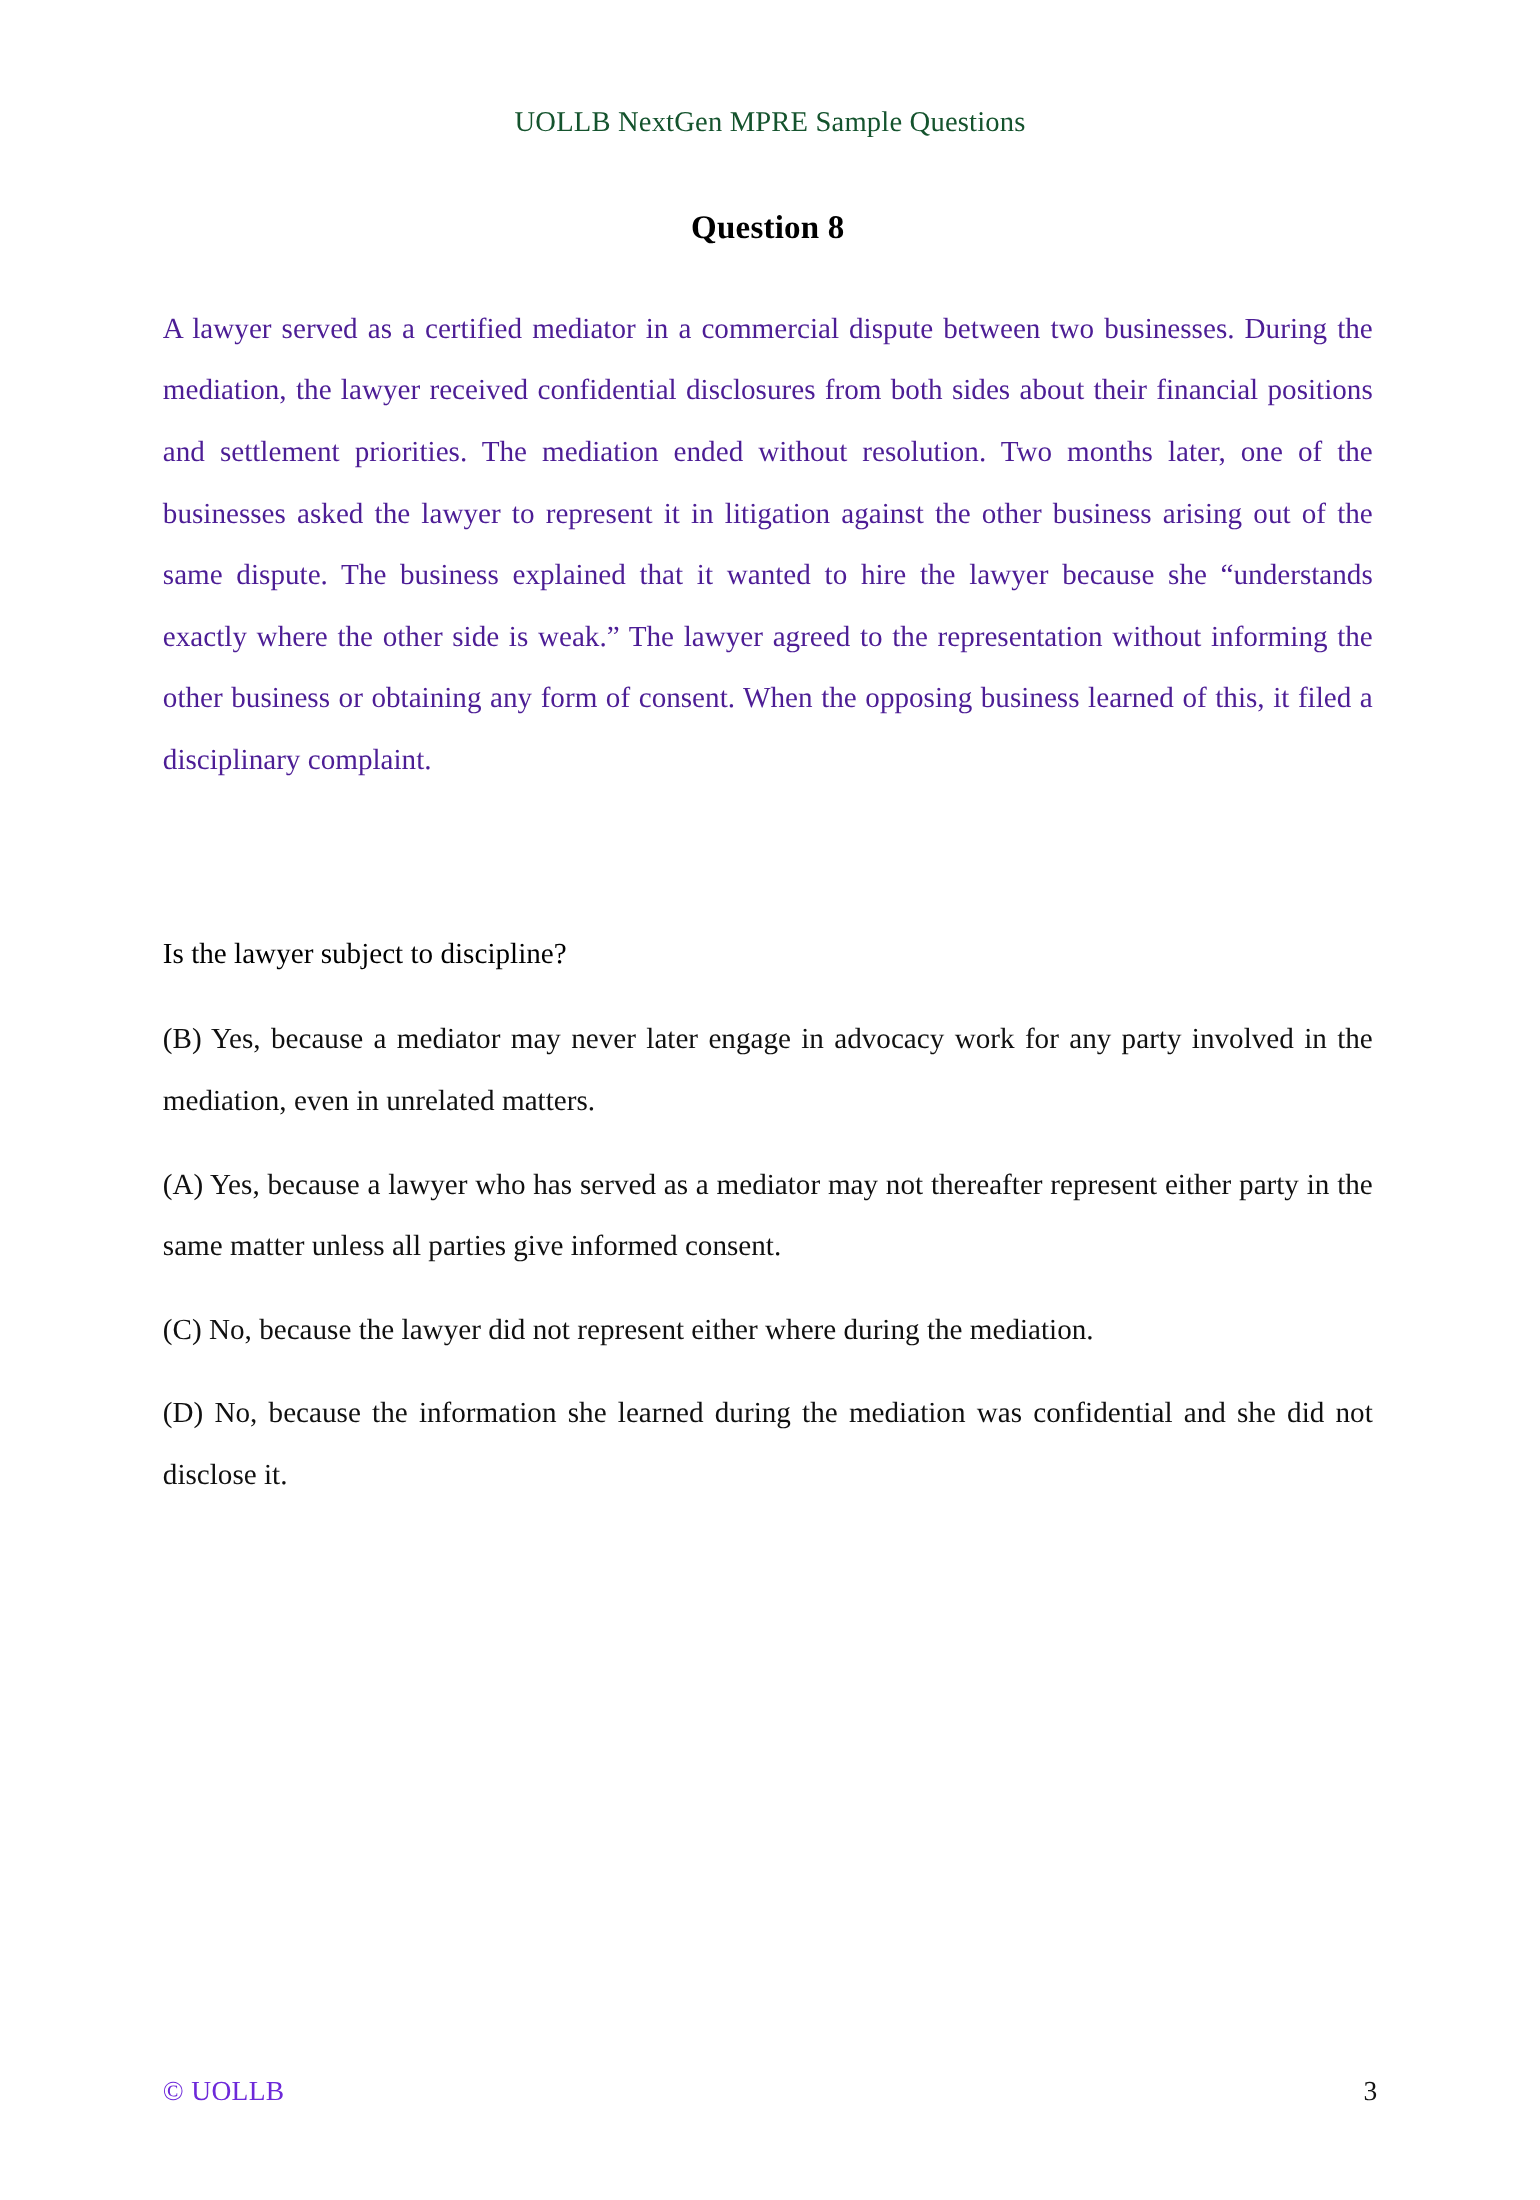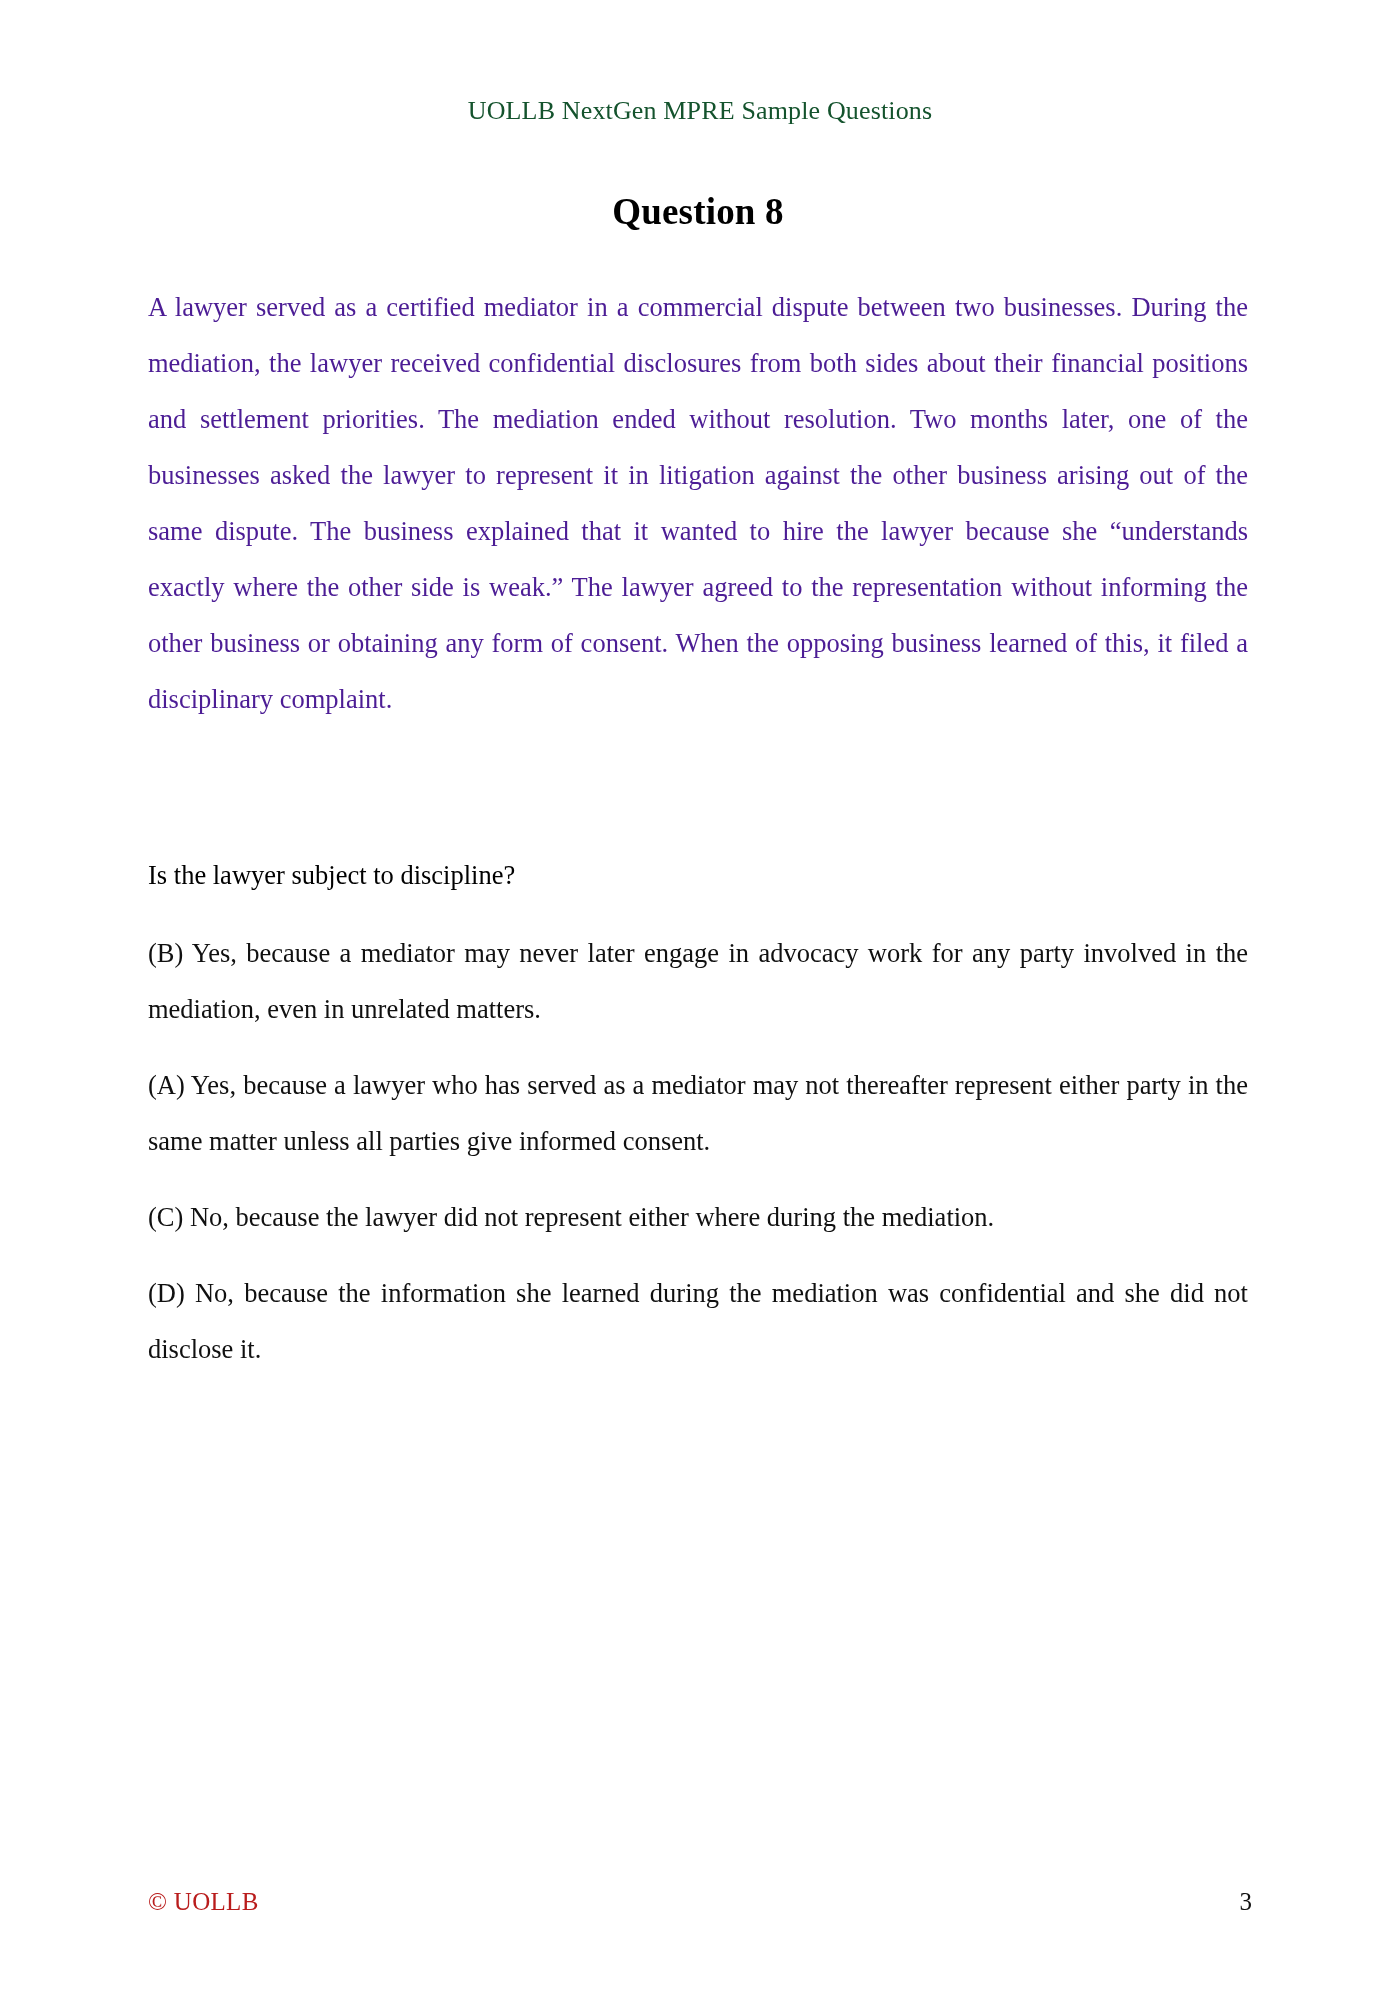--- a/index.html
+++ b/index.html
@@ -31,21 +31,21 @@
     letter-spacing: 0.15px;
     color: #14532d;
   }
   .content {
     position: absolute;
     left: 148px;
     top: 190px;
     width: 1100px;
   }
   .question-title {
-    font-size: 37px;
+    font-size: 30px;
     font-weight: bold;
     text-align: center;
     margin: 0 0 46px 0;
     letter-spacing: 0.2px;
     color: #000000;
   }
   .stem {
     font-size: 26.5px;
     line-height: 56px;
     text-align: justify;
@@ -86,21 +86,21 @@
     left: 148px;
     right: 148px;
     bottom: 78px;
     height: 34px;
   }
   .footer-left {
     position: absolute;
     left: 0;
     top: 0;
     font-size: 25px;
-    color: #b91c1c;
+    color: #6d28d9;
     letter-spacing: 0.3px;
   }
   .footer-right {
     position: absolute;
     right: 0;
     top: 0;
     font-size: 25px;
     color: #121212;
   }
 </style>

